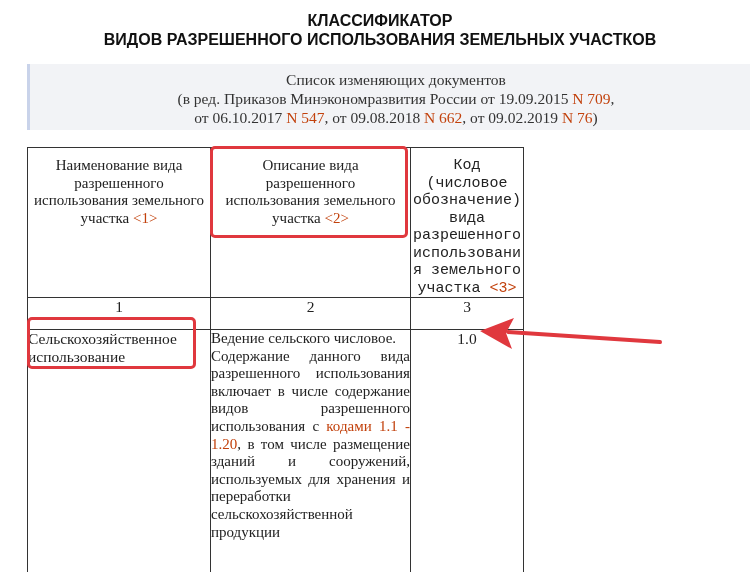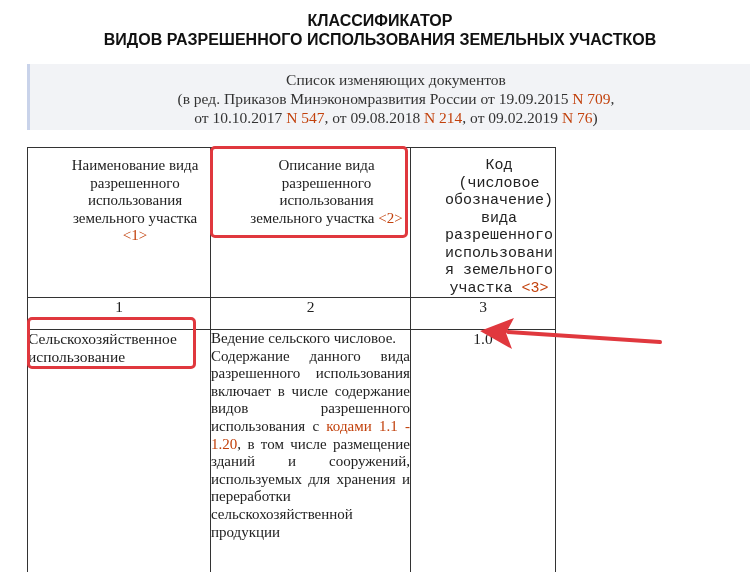--- a/index.html
+++ b/index.html
@@ -10,41 +10,41 @@
            line-height:19px; color:#111; }
   .changes { position:absolute; left:27px; top:64px; width:735px; height:66px;
              background:#f2f3f6; border-left:3px solid #c9d3ea; box-sizing:border-box;
              text-align:center; font-size:15.5px; line-height:19px; padding-top:6px; color:#333; }
   .link { color:#c2410c; }
   table.cls { position:absolute; left:27px; top:147px; border-collapse:collapse;
               font-size:15px; line-height:17.5px; color:#222; }
   table.cls td { border:1.5px solid #333; vertical-align:top; padding:0; }
   .c1 { width:182px; } .c2 { width:199px;font-family:Liberation Serif, serif; } .c3 { width:108px;font-family:Liberation Mono, monospace; }
   .hdr td { height:135px; text-align:center; }
-  .hdr .inner { padding:9px 6px 0 6px;margin-left:32px; }
+  .hdr .inner { padding:9px 6px 0 6px; }
   .num td { height:31px; text-align:center; vertical-align:middle; font-size:15.5px; }
   .row td { height:260px; }
   .name { padding:7px 4px; font-size:15.5px; }
   .desc { padding:7px 6px 0 6px; text-align:justify; font-size:15px; line-height:17.6px; }
   .code { text-align:center; padding-top:7px; font-size:15.5px; }
   .hl { position:absolute; border:3px solid #e0383e; border-radius:5px; box-sizing:border-box; }
   .arrow { position:absolute; left:478px; top:318px; }
 </style>
 </head>
 <body>
 
 <div class="title">
   <div>КЛАССИФИКАТОР</div>
   <div>ВИДОВ РАЗРЕШЕННОГО ИСПОЛЬЗОВАНИЯ ЗЕМЕЛЬНЫХ УЧАСТКОВ</div>
 </div>
 
 <div class="changes">
   <div>Список изменяющих документов</div>
   <div><span>(в ред. Приказов Минэкономразвития России от 19.09.2015 </span><span class="link">N 709</span><span>,</span></div>
-  <div><span>от 10.10.2017 </span><span class="link">N 547</span><span>, от 09.08.2018 </span><span class="link">N 214</span><span>, от 09.02.2019 </span><span class="link">N 76</span><span>)</span></div>
+  <div><span>от 06.10.2017 </span><span class="link">N 547</span><span>, от 09.08.2018 </span><span class="link">N 662</span><span>, от 09.02.2019 </span><span class="link">N 76</span><span>)</span></div>
 </div>
 
 <table class="cls">
   <tbody>
       <tr class="hdr">
     <td class="c1">
           <div class="inner"><span>Наименование вида разрешенного использования земельного участка </span><span class="link">&lt;1&gt;</span></div>
         </td>
     <td class="c2">
           <div class="inner"><span>Описание вида разрешенного использования земельного участка </span><span class="link">&lt;2&gt;</span></div>

